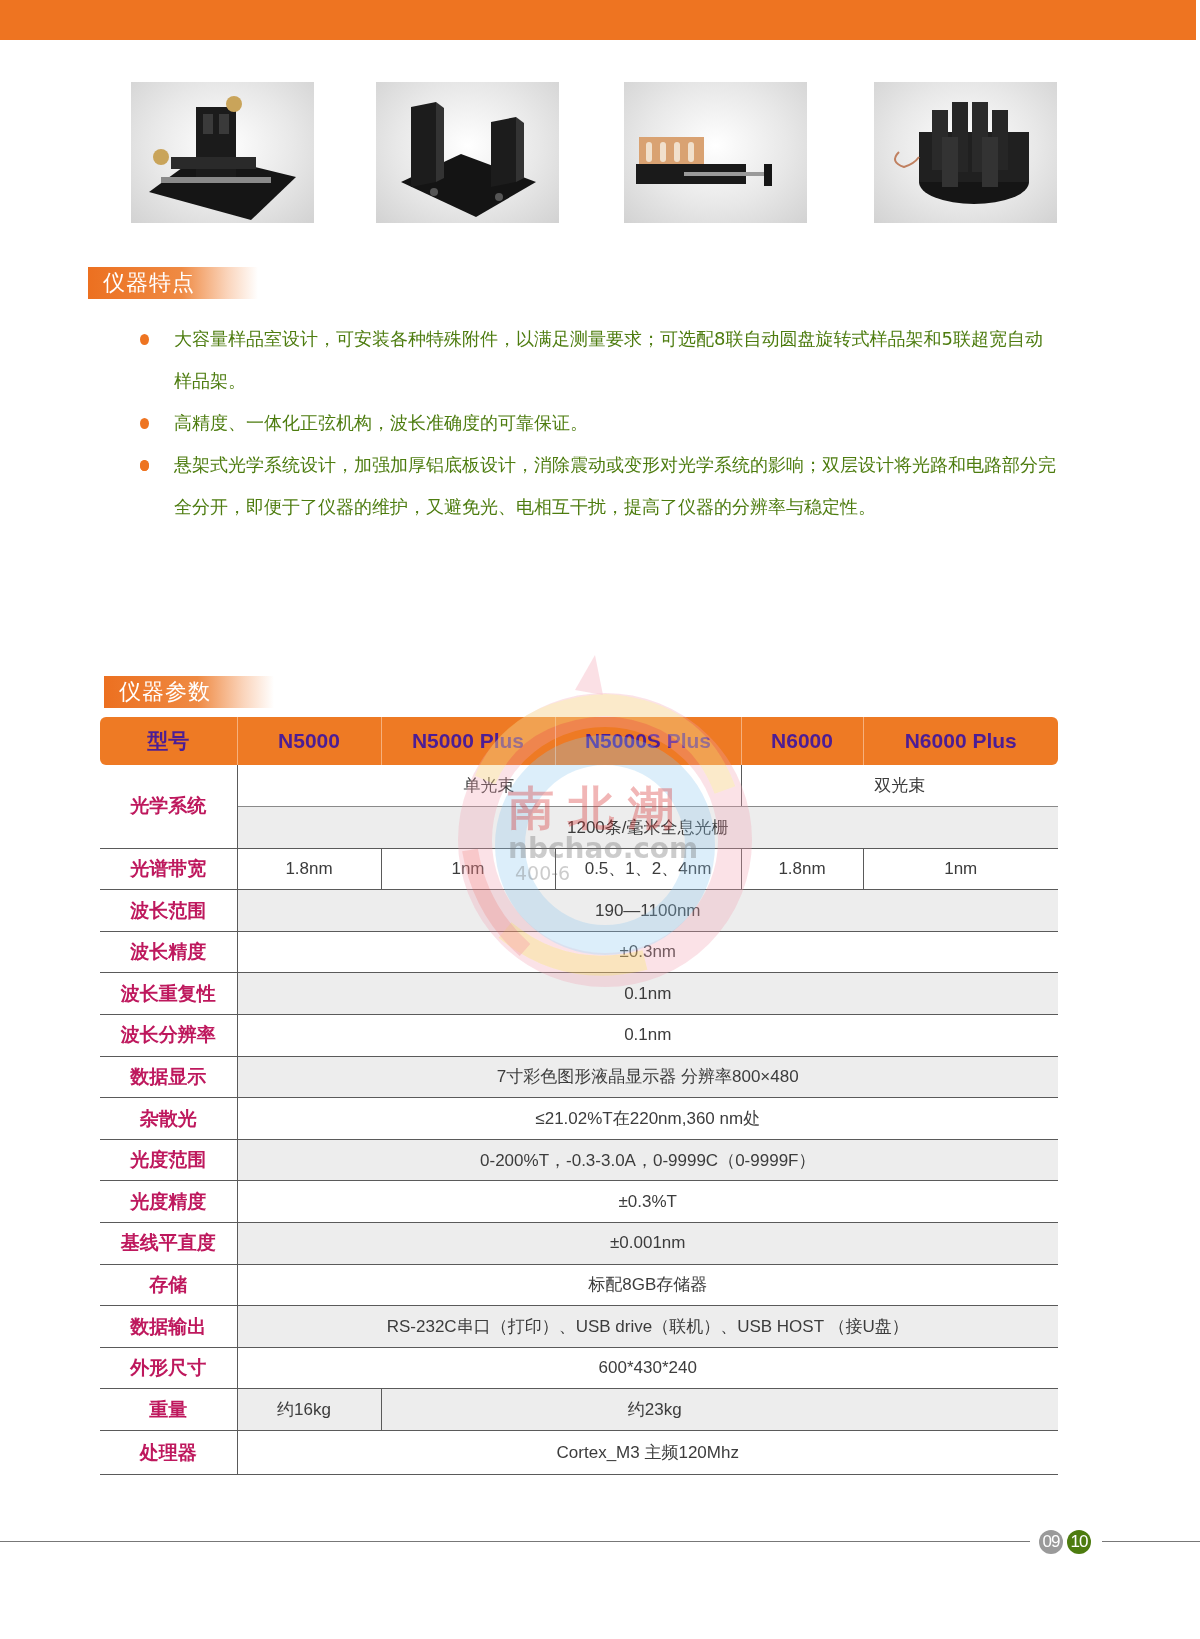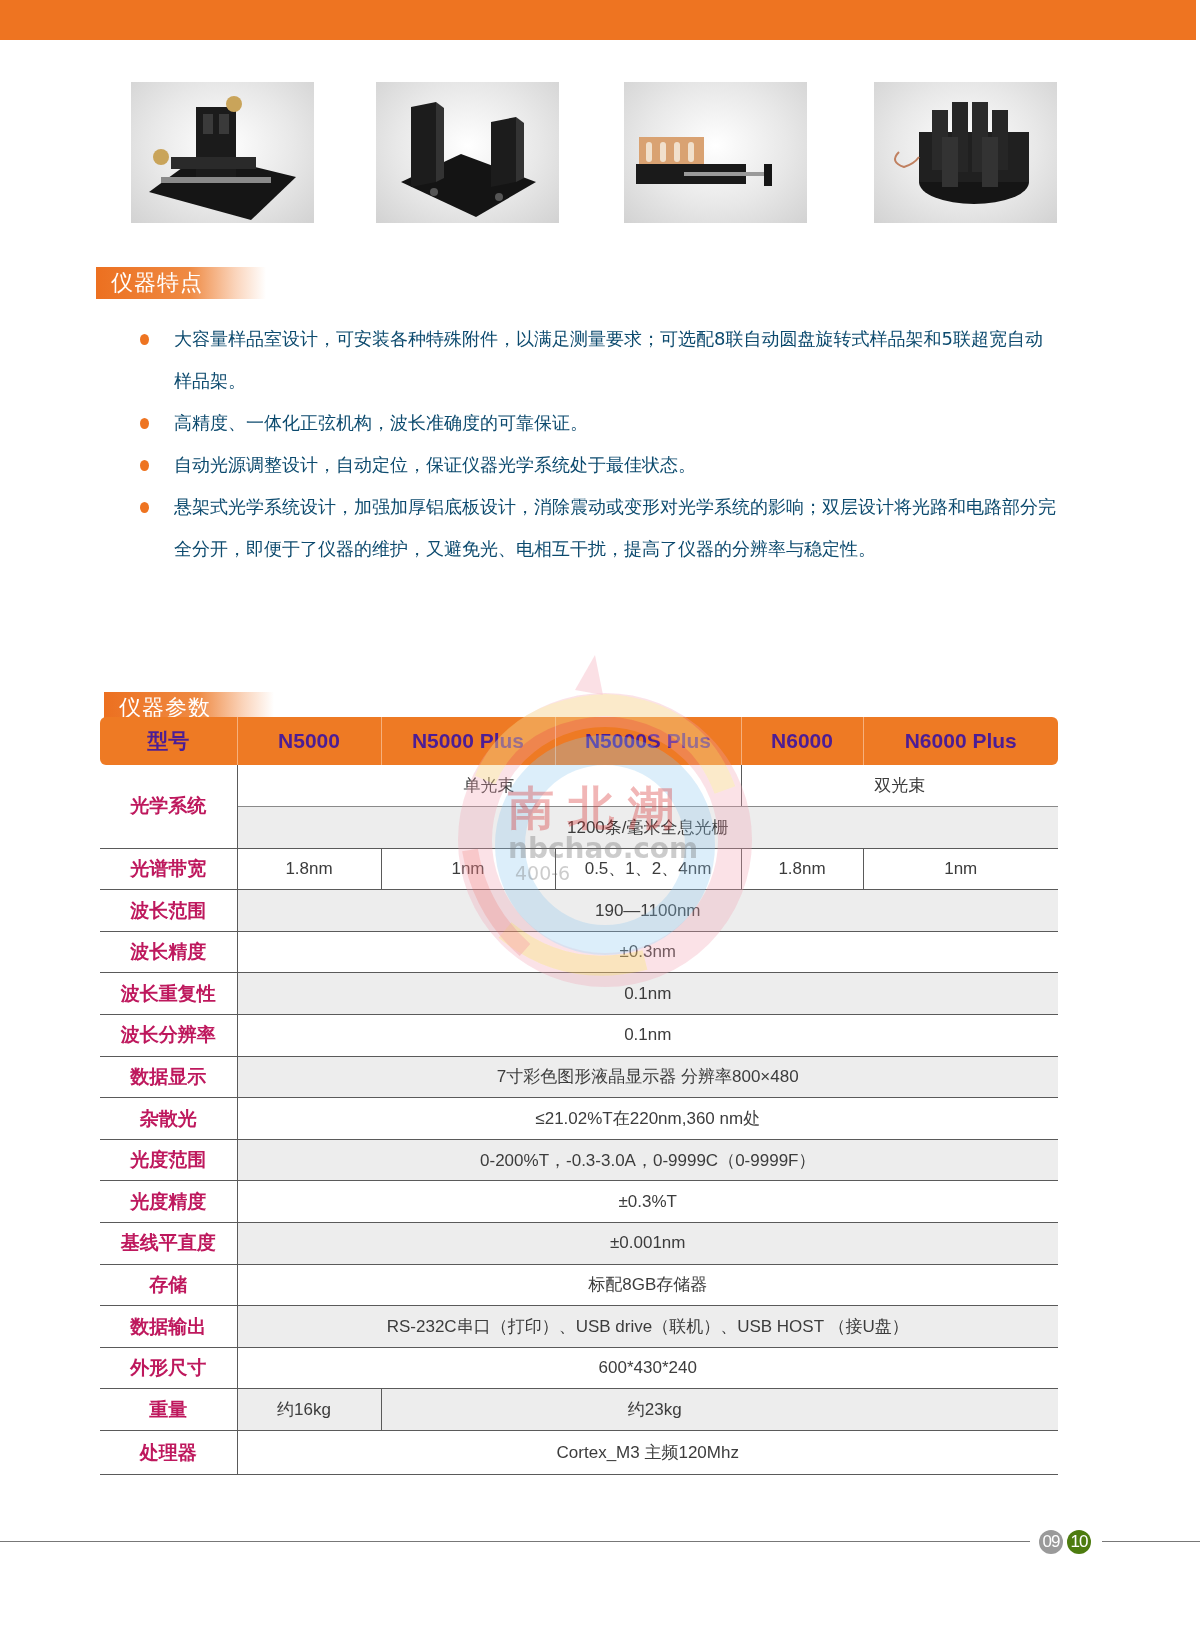--- a/index.html
+++ b/index.html
@@ -10,21 +10,21 @@
 
   .photo { position: absolute; top: 82px; width: 183px; height: 141px;
            background: radial-gradient(ellipse at 50% 45%, #ffffff 0%, #e8e8e8 55%, #d2d2d2 100%); overflow: hidden; }
   .photo svg { width: 100%; height: 100%; display: block; }
 
   .section-tag { position: absolute; height: 32px; width: 170px;
                  background: linear-gradient(90deg, #ec7020 0%, #ef8a43 55%, rgba(246,170,120,0.5) 82%, rgba(255,255,255,0) 100%);
                  color: #ffffff; font-size: 22px; line-height: 32px; padding-left: 15px; letter-spacing: 1px; }
 
   .features { position: absolute; left: 140px; top: 318px; width: 920px; list-style: none; }
-  .features li { position: relative; font-size: 18px; line-height: 42px; color: #0c4a6e; padding-left: 34px; }
+  .features li { position: relative; font-size: 18px; line-height: 42px; color: #4d7c0f; padding-left: 34px; }
   .features li .bullet { position: absolute; left: 0; top: 16px; width: 9px; height: 11px; border-radius: 50%; background: #ee7421; }
 
   .spec-table { position: absolute; left: 100px; top: 717px; width: 958px; border-collapse: collapse; table-layout: fixed; }
   .spec-table th { background: #ee7a24; color: #4c1d95; font-family: "Liberation Sans", sans-serif; font-weight: bold; font-size: 21px;
                    height: 48px; text-align: center; border-left: 1px solid #f6b07c; }
   .spec-table th:first-child { border-left: none; border-radius: 6px 0 0 6px; }
   .spec-table th:last-child { border-radius: 0 6px 6px 0; }
   .spec-table td { height: 41.6px; text-align: center; font-size: 17px; color: #3c3c3c; border-bottom: 1px solid #5a5a5a; }
   .spec-table td.label { font-weight: bold; font-size: 19px; color: #be185d; background: #ffffff; border-right: 1px solid #5a5a5a; }
   .spec-table td.val { font-family: "Liberation Sans", sans-serif; }
@@ -88,30 +88,30 @@
     <rect x="58" y="28" width="16" height="60" fill="#2a2a2a"></rect>
     <rect x="78" y="20" width="16" height="70" fill="#262626"></rect>
     <rect x="98" y="20" width="16" height="70" fill="#2a2a2a"></rect>
     <rect x="118" y="28" width="16" height="60" fill="#262626"></rect>
     <rect x="68" y="55" width="16" height="50" fill="#333"></rect>
     <rect x="108" y="55" width="16" height="50" fill="#333"></rect>
     <path d="M25 70 Q15 80 30 85 Q40 82 45 75" stroke="#c08060" stroke-width="2" fill="none"></path>
   </svg>
 </div>
 
-<div class="section-tag" style="left:96px; top:267px;">仪器特点</div>
+<div class="section-tag" style="left:88px; top:267px;">仪器特点</div>
 
 <ul class="features">
   <li><span class="bullet"></span><span>大容量样品室设计，可安装各种特殊附件，以满足测量要求；可选配8联自动圆盘旋转式样品架和5联超宽自动样品架。</span></li>
   <li><span class="bullet"></span><span>高精度、一体化正弦机构，波长准确度的可靠保证。</span></li>
-  <li><span class="bullet"></span><span>自动光源调整设计，自动定位，保证仪器光学系统处于最佳状态。</span></li>
+  <li><span class="bullet"></span></li>
   <li><span class="bullet"></span><span>悬架式光学系统设计，加强加厚铝底板设计，消除震动或变形对光学系统的影响；双层设计将光路和电路部分完全分开，即便于了仪器的维护，又避免光、电相互干扰，提高了仪器的分辨率与稳定性。</span></li>
 </ul>
 
-<div class="section-tag" style="left:104px; top:692px;">仪器参数</div>
+<div class="section-tag" style="left:104px; top:676px;">仪器参数</div>
 
 <table class="spec-table">
   <colgroup>
     <col style="width:137px">
       <col style="width:144px">
       <col style="width:174px">
       <col style="width:186px">
       <col style="width:122px">
       <col style="width:195px">
   </colgroup>

